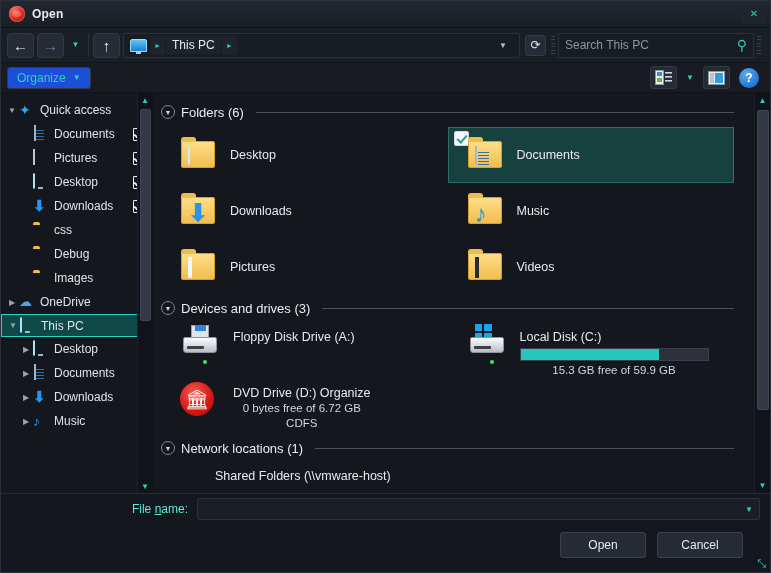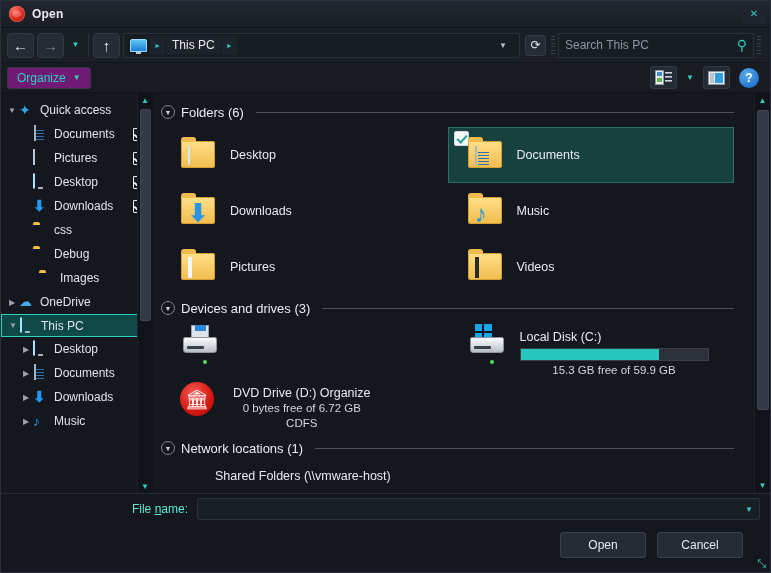--- a/index.html
+++ b/index.html
@@ -116,21 +116,21 @@
 
   
   .toolbar {
     height: 30px; flex: 0 0 30px;
     background: #181c22;
     display: flex; align-items: center; padding: 0 6px;
     border-bottom: 1px solid #0f1217;
   }
   .organize {
     height: 22px; border-radius: 3px;
-    background: #701a75; border: 1px solid #333a46;
+    background: #1d4ed8; border: 1px solid #333a46;
     color: #2fd0bd; font-size: 12px;
     display: flex; align-items: center; gap: 7px;
     padding: 0 9px;
   }
   .organize .cdown { color: #2fd0bd; font-size: 8px; }
   .tb-spacer { flex: 1 1 auto; }
   .tb-btn {
     height: 23px; min-width: 24px; border-radius: 3px;
     background: #252b34; border: 1px solid #333a46;
     display: flex; align-items: center; justify-content: center;
@@ -506,21 +506,21 @@
           <div class="trow" style="padding-left: 18px;">
             <span class="tw"></span>
             <span class="ticon"><span class="ic-folder"></span></span>
             <span class="tlabel">css</span>
           </div>
           <div class="trow" style="padding-left: 18px;">
             <span class="tw"></span>
             <span class="ticon"><span class="ic-folder"></span></span>
             <span class="tlabel">Debug</span>
           </div>
-          <div class="trow" style="padding-left: 24px;">
+          <div class="trow" style="padding-left: 18px;">
             <span class="tw"></span>
             <span class="ticon"><span class="ic-folder"></span></span>
             <span class="tlabel">Images</span>
           </div>
           <div class="trow" style="padding-left: 4px;">
             <span class="tw">▶</span>
             <span class="ticon"><span class="ic-cloud">☁</span></span>
             <span class="tlabel">OneDrive</span>
           </div>
           <div class="trow sel" style="padding-left: 4px;">
@@ -617,20 +617,21 @@
           <div class="gh-title">Devices and drives (3)</div>
           <div class="gh-rule"></div>
         </div>
         <div class="tiles" id="drive-tiles">
             <div class="drive-tile" style="min-height: 56px;">
               <span class="drive-ico">
                 <span class="floppy"></span>
                 <span class="drv"></span>
                 <span class="drv-led"></span>
               </span>
+              <span class="drive-text"><span class="drive-name">Floppy Disk Drive (A:)</span></span>
             </div>
             <div class="drive-tile" style="min-height: 56px;">
               <span class="drive-ico">
                 <span class="winlogo">
                   <i></i>
                   <i></i>
                   <i></i>
                   <i></i>
                 </span>
                 <span class="drv"></span>

